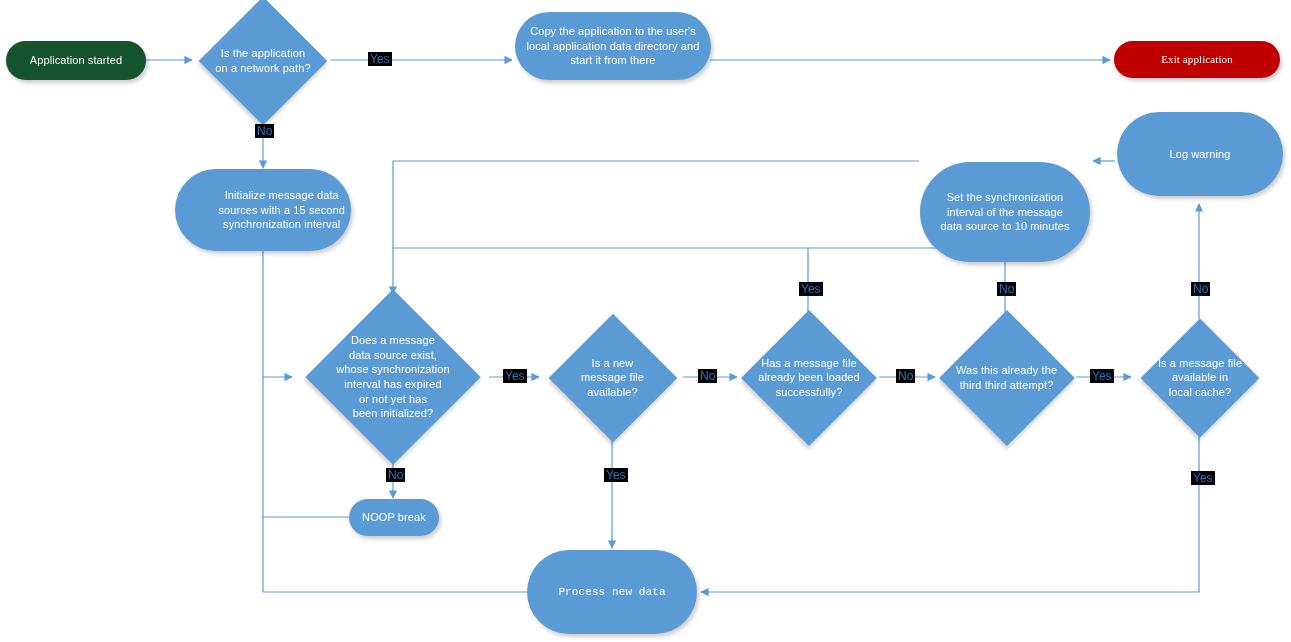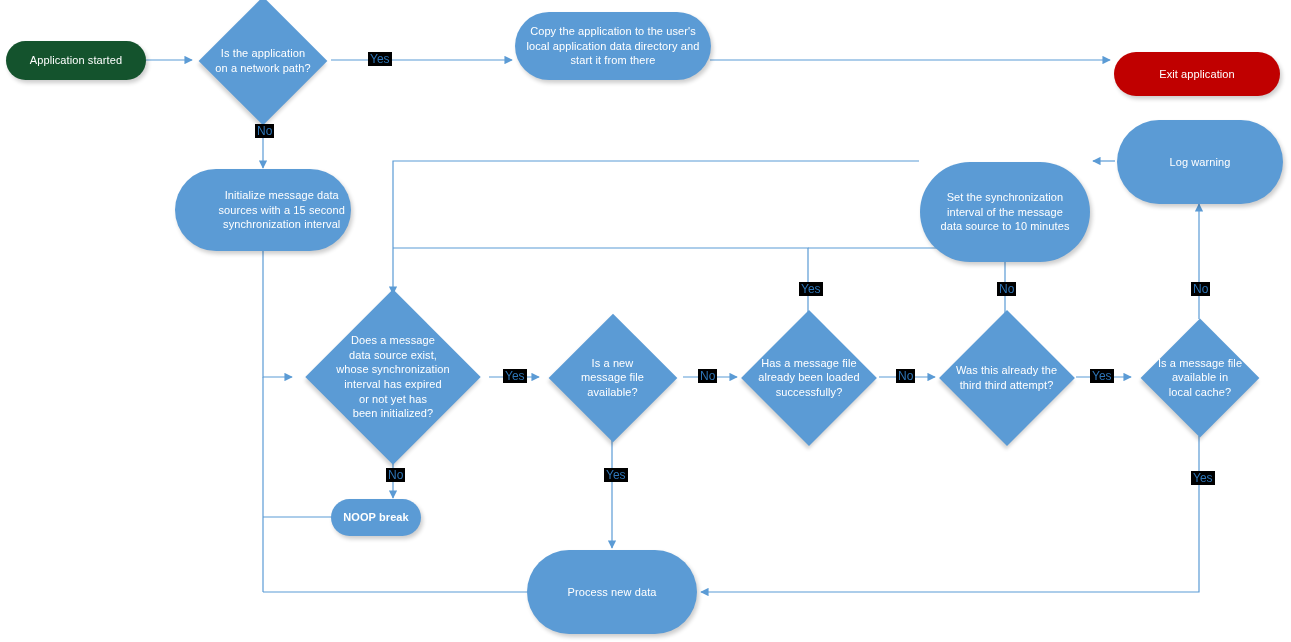--- a/index.html
+++ b/index.html
@@ -141,37 +141,37 @@
     <span class="label">Is the application
 on a network path?</span>
   </div>
 
   <div class="node shape-round fill-blue" style="left:515px; top:12px; width:196px; height:68px;">
     <span class="label">Copy the application to the user's
 local application data directory and
 start it from there</span>
   </div>
 
-  <div class="node shape-round fill-red" style="left:1114px; top:52px; width:166px; height:44px;">
+  <div class="node shape-round fill-red" style="left:1114px; top:41px; width:166px; height:37px;font-family:Liberation Serif, serif;">
     <span class="label">Exit application</span>
   </div>
 
   <div class="node shape-round fill-blue" style="left:175px; top:169px; width:176px; height:82px;justify-content:flex-end;">
     <span class="label">Initialize message data
 sources with a 15 second
 synchronization interval</span>
   </div>
 
   <div class="node shape-round fill-blue" style="left:920px; top:120px; width:170px; height:100px;margin-top:42px;">
     <span class="label">Set the synchronization
 interval of the message
 data source to 10 minutes</span>
   </div>
 
-  <div class="node shape-round fill-blue" style="left:1117px; top:120px; width:166px; height:84px;align-items:center;">
+  <div class="node shape-round fill-blue" style="left:1117px; top:112px; width:166px; height:84px;align-items:center;">
     <span class="label">Log warning</span>
   </div>
 
   <div class="node shape-diamond" style="left:296px; top:296px; width:194px; height:162px;">
     <span class="dia" style="width:124px; height:124px;"></span>
     <span class="label">Does a message
 data source exist,
 whose synchronization
 interval has expired
 or not yet has
@@ -198,25 +198,25 @@
 third third attempt?</span>
   </div>
 
   <div class="node shape-diamond" style="left:1130px; top:318px; width:140px; height:119px;">
     <span class="dia" style="width:84px; height:84px;"></span>
     <span class="label">Is a message file
 available in
 local cache?</span>
   </div>
 
-  <div class="node shape-round fill-blue" style="left:331px; top:499px; width:90px; height:37px;font-weight:bold;">
+  <div class="node shape-round fill-blue" style="left:349px; top:499px; width:90px; height:37px;">
     <span class="label">NOOP break</span>
   </div>
 
-  <div class="node shape-round fill-blue" style="left:527px; top:550px; width:170px; height:84px;">
+  <div class="node shape-round fill-blue" style="left:527px; top:550px; width:170px; height:84px;font-family:Liberation Mono, monospace;">
     <span class="label">Process new data</span>
   </div>
 
   <span class="edge-label" style="left:368px; top:52px;">Yes</span>
   <span class="edge-label" style="left:255px; top:124px;">No</span>
 
   <span class="edge-label" style="left:503px; top:369px;">Yes</span>
   <span class="edge-label" style="left:386px; top:468px;">No</span>
 
   <span class="edge-label" style="left:698px; top:369px;">No</span>

